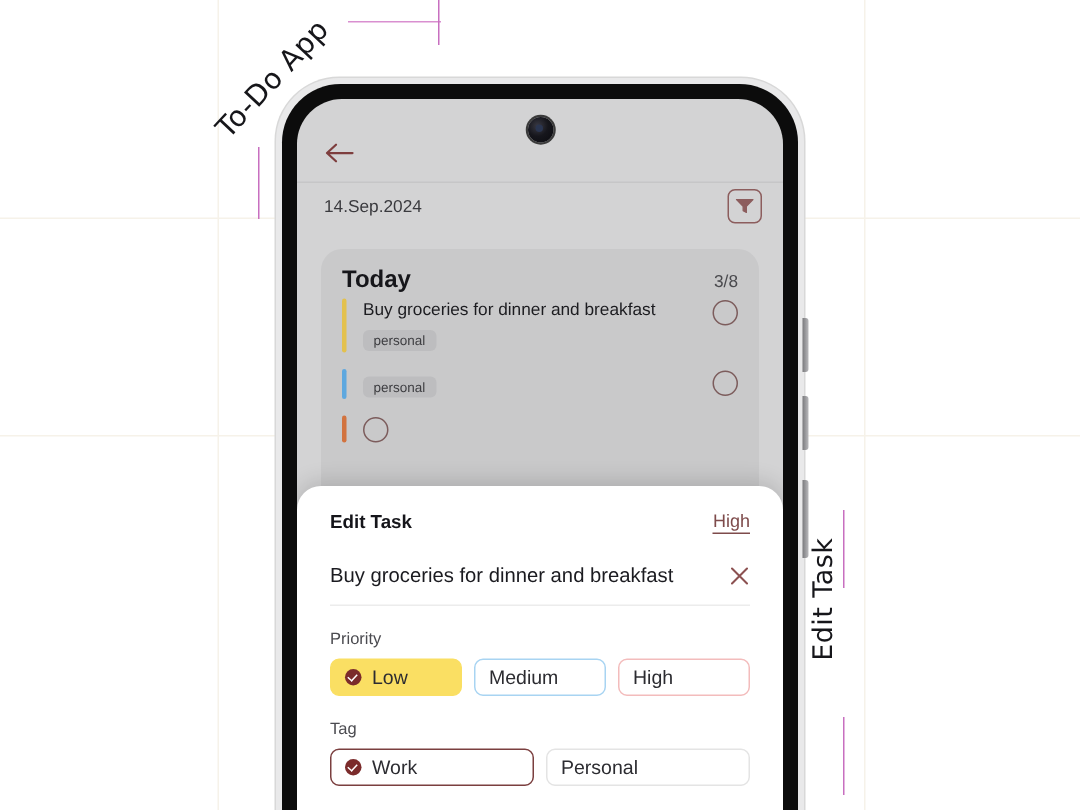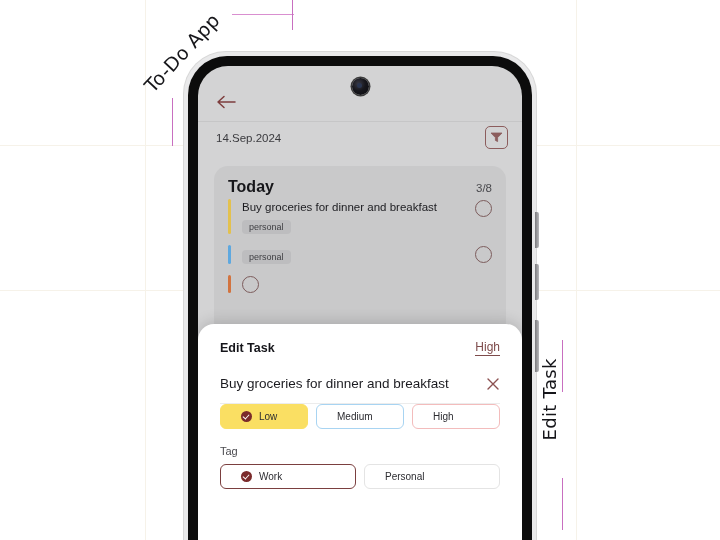--- a/index.html
+++ b/index.html
@@ -295,23 +295,23 @@
     color: #4b4b50;
     margin: 16px 0 7px 0;
   }
   .chip-row { display: flex; gap: 8px; }
   .chip {
     flex: 1 1 0;
     height: 25px;
     border-radius: 6px;
     display: flex;
     align-items: center;
-    padding-left: 20px;
+    padding-left: 9px;
     box-sizing: border-box;
-    font-size: 10px;
+    font-size: 13px;
     color: #2c2c31;
     cursor: pointer;
     border: 1px solid transparent;
     background: #ffffff;
   }
   .chip .tick {
     width: 11px;
     height: 11px;
     border-radius: 50%;
     background: #7b2b2b;
@@ -419,20 +419,21 @@
 
           <div id="task-input-row">
             <div id="task-input-value">Buy groceries for dinner and breakfast</div>
             <div id="clear-icon">
               <svg width="14" height="14" viewBox="0 0 14 14">
                 <path d="M2 2 L12 12 M12 2 L2 12" stroke="#8c5151" stroke-width="1.4" stroke-linecap="round"></path>
               </svg>
             </div>
           </div>
 
+          <div class="field-label">Priority</div>
           <div class="chip-row">
             <div class="chip chip-low">
               <span class="tick"></span>
               <span>Low</span>
             </div>
             <div class="chip chip-medium">
               <span>Medium</span>
             </div>
             <div class="chip chip-high">
               <span>High</span>

